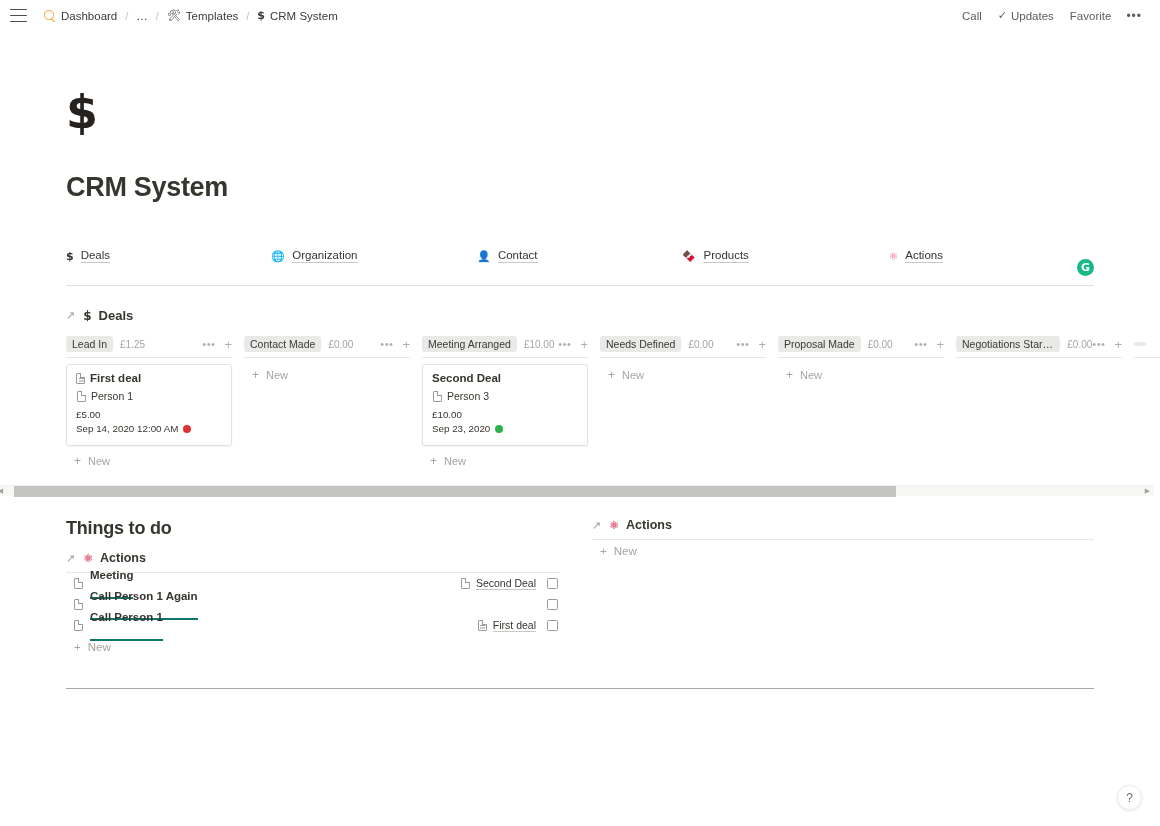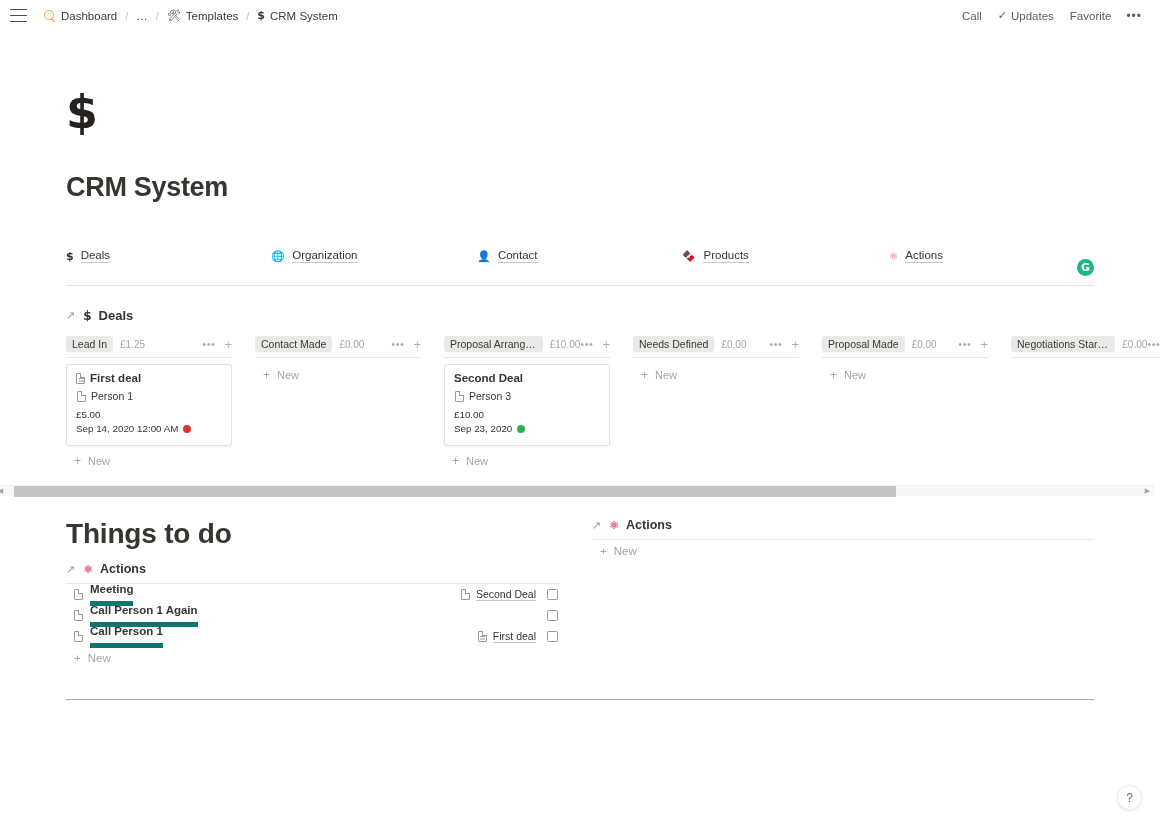--- a/index.html
+++ b/index.html
@@ -115,21 +115,21 @@
     margin-top: 22px; margin-bottom: 10px;
     color: #37352f;
   }
   .dbtitle .arrow { color: #9b9a97; font-size: 11px; margin-right: 8px; font-weight: 400; }
   .dbtitle .dico { margin-right: 7px; font-size: 12px; font-family:"DejaVu Sans",sans-serif; }
 
   
   .board-wrap { position: relative; margin-left: -6px; }
   .board {
     display: flex;
-    gap: 11px;
+    gap: 0px;
     padding-bottom: 4px;
   }
   .bcol { width: 178px; flex: 0 0 178px; padding-right: 0px; }
   .bhead {
     display: flex; align-items: center;
     height: 22px;
     font-size: 11px;
     padding: 0 6px 0 6px;
   }
   .tag {
@@ -210,36 +210,36 @@
   .hscroll .thumb {
     position: absolute; left: 7px; top: 0;
     width: 882px; height: 11px;
     background: #c4c4c2; border-radius: 0px; cursor: pointer;
   }
 
   
   .cols { display: flex; margin-top: 22px; }
   .col { width: 50%; padding-right: 20px; }
   .col.right { padding-left: 12px; padding-right: 0; }
-  .h1 { font-size: 28px; font-weight: 700; color: #37352f; margin-bottom: 12px; letter-spacing: -0.2px; }
+  .h1 { font-size: 18px; font-weight: 700; color: #37352f; margin-bottom: 12px; letter-spacing: -0.2px; }
   .db-sub { display:flex; align-items:center; font-size: 12.5px; font-weight: 600; margin-bottom: 7px; }
   .db-sub .arrow { color: #9b9a97; font-size: 11px; margin-right: 8px; font-weight: 400; }
   .db-sub .dico { margin-right: 7px; font-size: 11px; }
   .list { border-top: 1px solid #e8e7e5; }
   .lrow {
     display: flex; align-items: center;
     height: 21px;
     font-size: 11.5px;
     padding: 0 2px 0 8px;
   }
   .lrow .lname {
     display:flex; align-items:center; gap: 7px;
     font-weight: 600; color: #37352f;
   }
-  .lrow .lname span.t { border-bottom: 5px solid #0f766e; cursor: pointer; padding-bottom:6px;}
+  .lrow .lname span.t { border-bottom: 2px solid #0f766e; cursor: pointer; padding-bottom:16px;}
   .lrow .rel {
     margin-left: auto; display: flex; align-items: center; gap: 6px;
     font-size: 10.5px; color: #37352f;
   }
   .lrow .rel span.t { border-bottom: 1px solid #c9c8c6; cursor: pointer; }
   .cbox {
     width: 11px; height: 11px; border: 1.3px solid #9b9a97;
     border-radius: 1.5px; margin-left: 11px; flex: 0 0 auto; cursor: pointer;
     background: #fff;
   }
@@ -389,21 +389,21 @@
         <div class="cards col-new">
           <div class="newrow">
             <span class="np">+</span>
             <span>New</span>
           </div>
         </div>
       </div>
 
       <div class="bcol">
         <div class="bhead">
-          <span class="tag">Proposal Arranged</span>
+          <span class="tag">Meeting Arranged</span>
           <span class="sum">£10.00</span>
           <span class="hact">
             <span class="dots">•••</span>
             <span class="plus">+</span>
           </span>
         </div>
         <div class="bcol-rule"></div>
         <div class="cards">
           <div class="card">
             <div class="card-title">

